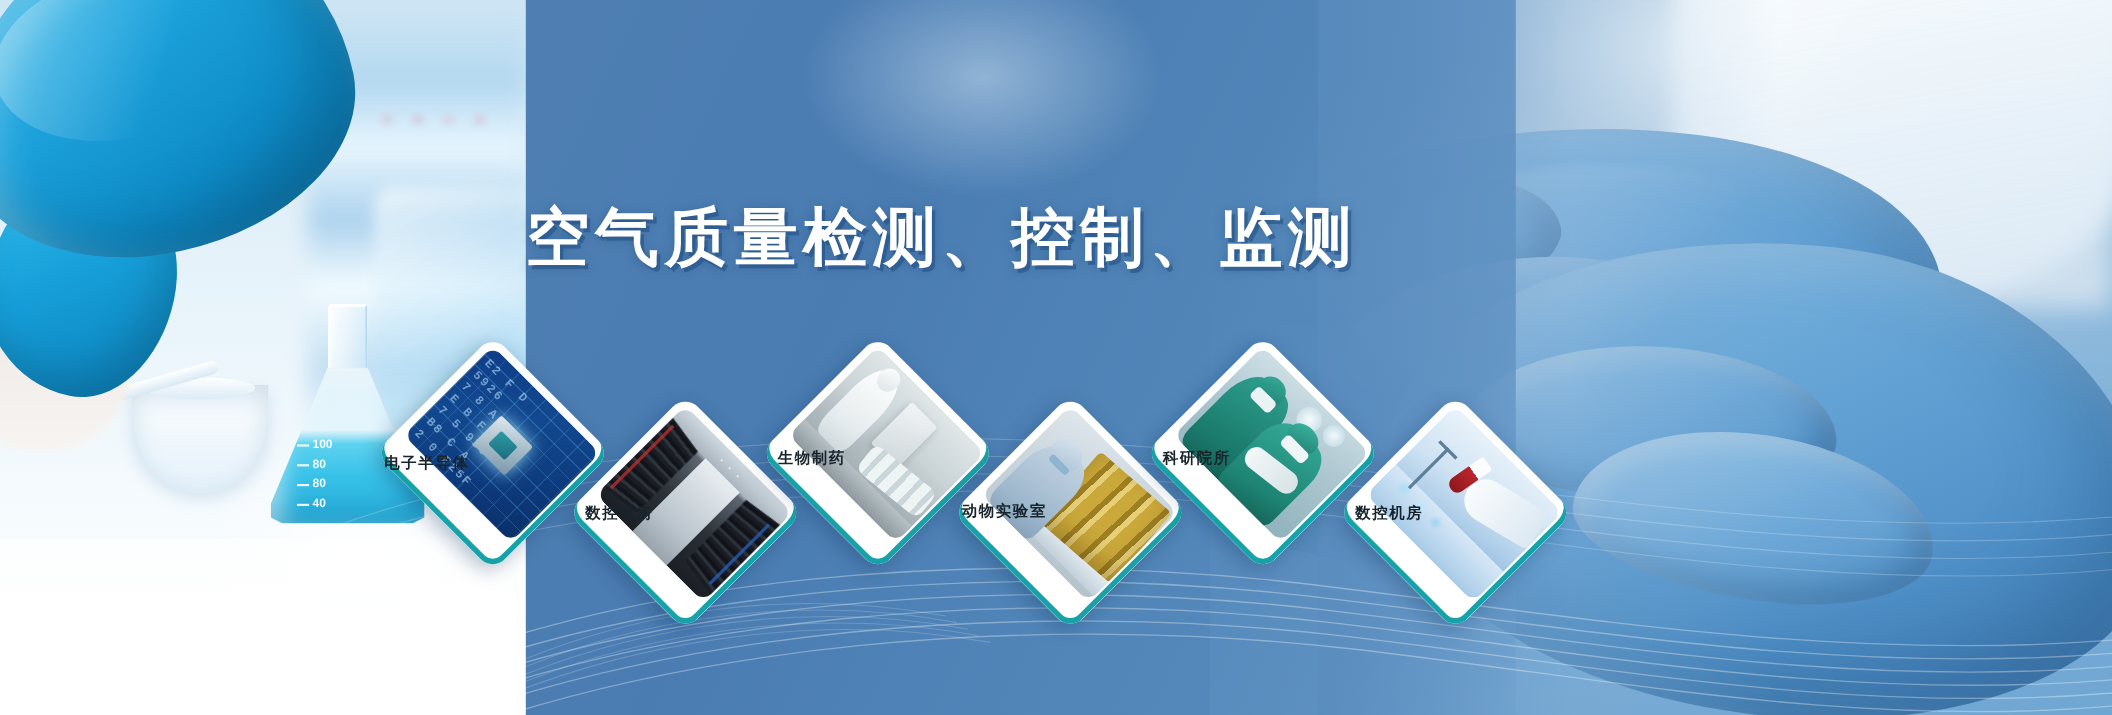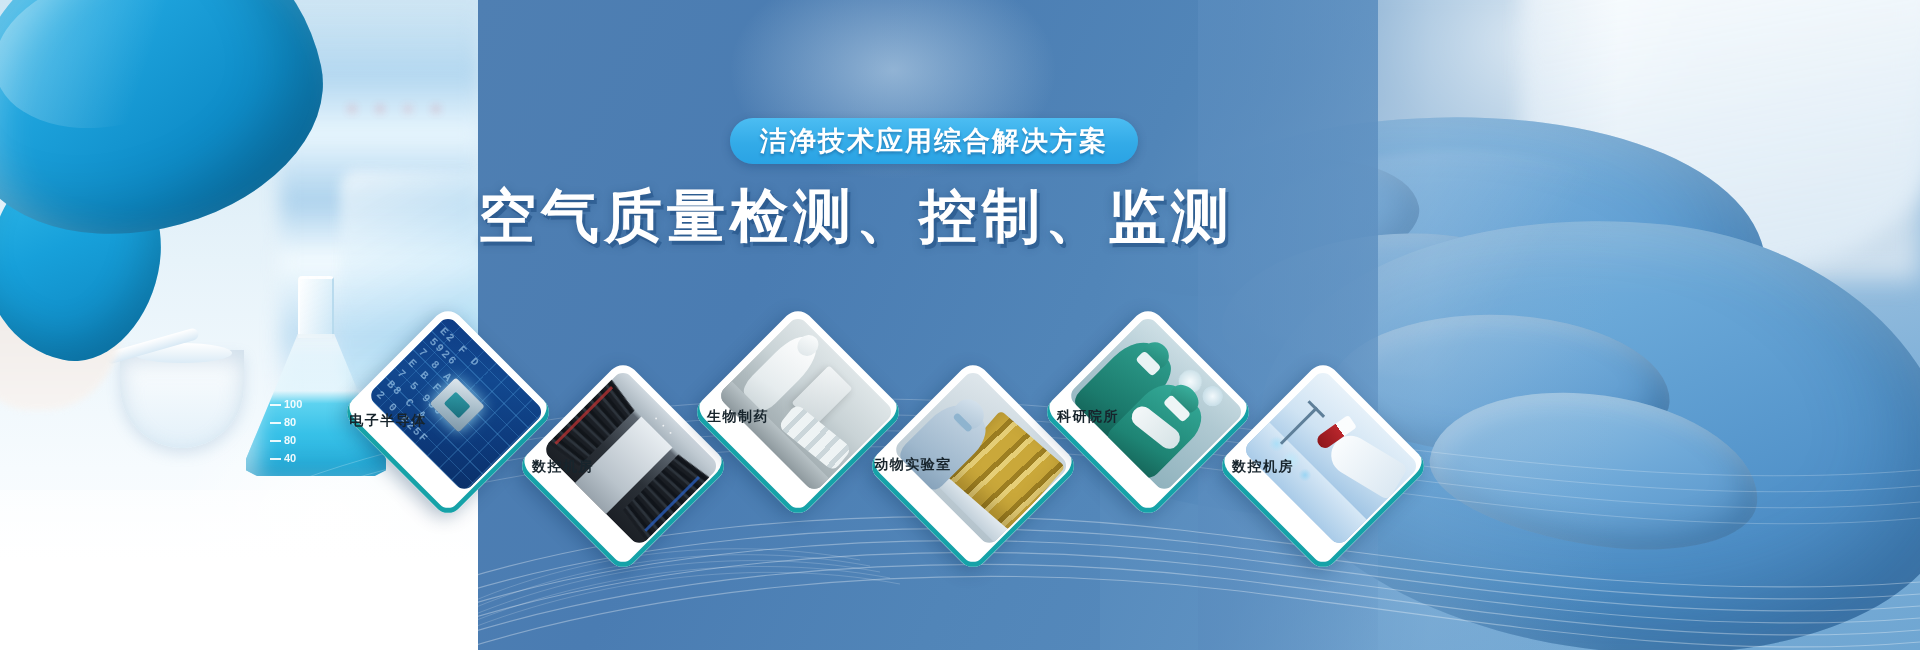--- a/index.html
+++ b/index.html
@@ -501,23 +501,20 @@
     </g>
     <g fill="none" stroke="rgba(255,255,255,0.18)" stroke-width="1">
       <path d="M380,420 C520,330 700,300 860,330"></path>
       <path d="M390,420 C530,336 710,306 870,336"></path>
       <path d="M400,420 C540,342 720,312 880,342"></path>
       <path d="M410,420 C550,348 730,318 890,348"></path>
       <path d="M420,420 C560,354 740,324 900,354"></path>
     </g>
   </svg>
 
-  <div class="badge">
-    <span>洁净技术应用综合解决方案</span>
-  </div>
 
   <div class="headline">
     <div class="hl-line">空气质量检测、控制、监测</div>
   </div>
 
   <div class="cards">
 
     <div class="card" style="left:372px; top:336px;">
       <div class="thumb">
         <div class="t-chip">

